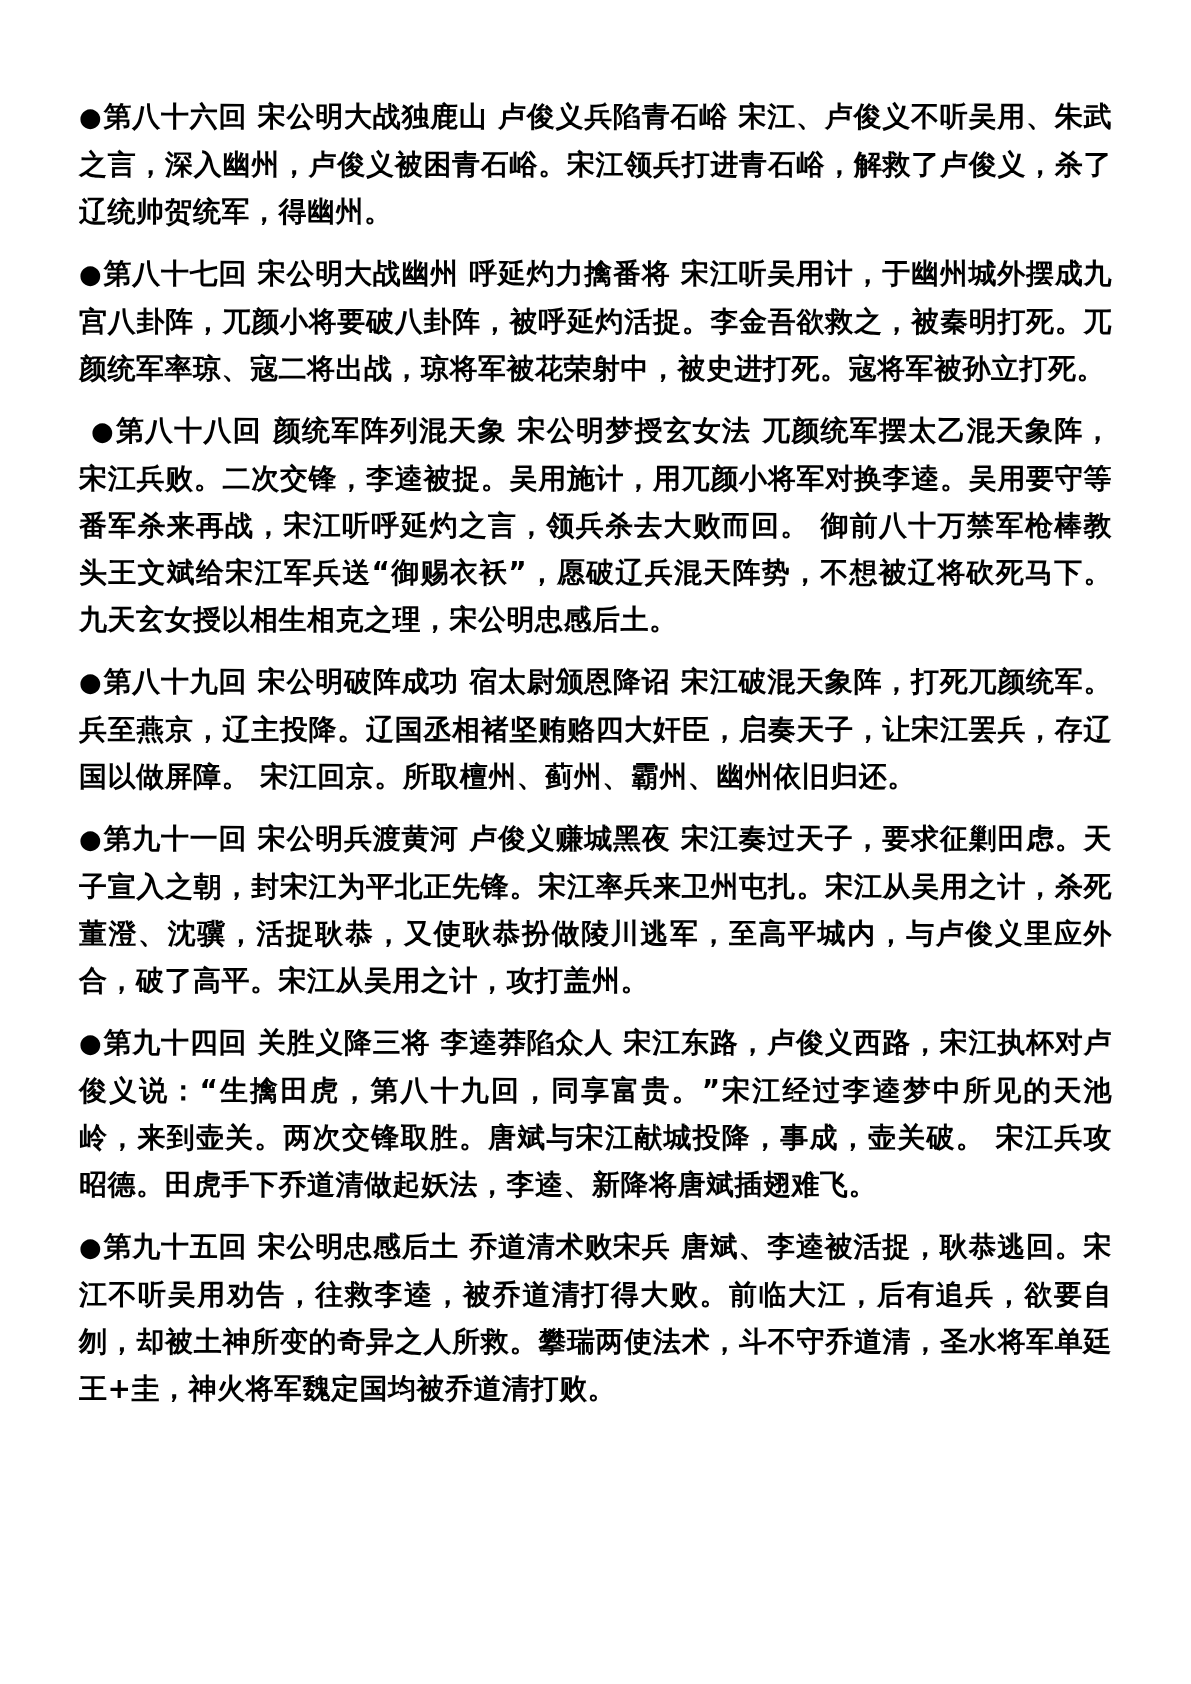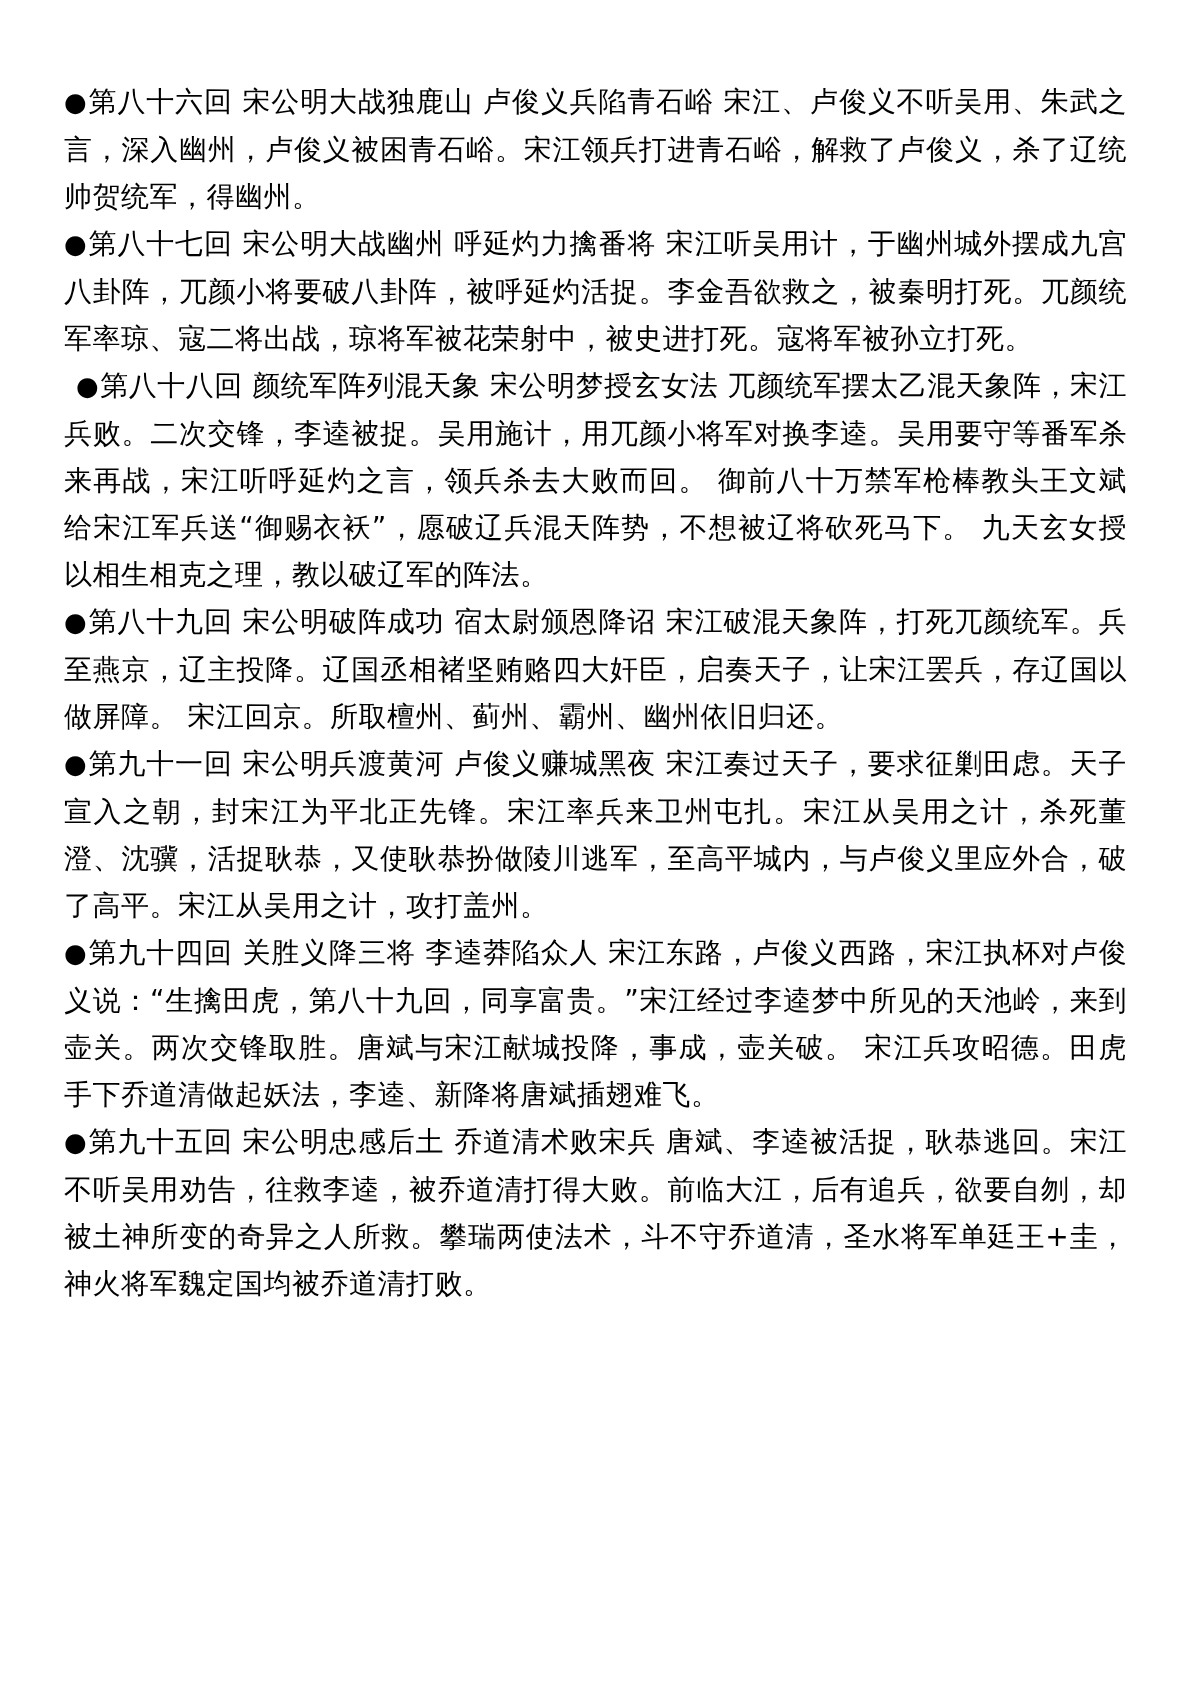--- a/index.html
+++ b/index.html
@@ -15,43 +15,43 @@
     box-sizing: border-box;
   }
   .page {
     box-sizing: border-box;
     width: 1191px;
     min-height: 1684px;
     padding: 78px 64px 60px 64px;
     background: #ffffff;
   }
   .text-column p {
-    margin: 0;
+    margin: 15px;
     font-size: 28px;
     line-height: 47px;
-    font-weight: normal;
+    font-weight: bold;
     text-align: justify;
     text-justify: inter-ideograph;
     word-break: break-all;
     letter-spacing: 0.5px;
   }
   .text-column p.indented {
     text-indent: 12px;
   }
   .bullet {
     font-size: 26px;
     margin-right: 1px;
   }
 </style>
 </head>
 <body>
 
 <div class="page">
   <div class="text-column">
     <p><span class="bullet">●</span><span>第八十六回 宋公明大战独鹿山 卢俊义兵陷青石峪 宋江、卢俊义不听吴用、朱武之言，深入幽州，卢俊义被困青石峪。宋江领兵打进青石峪，解救了卢俊义，杀了辽统帅贺统军，得幽州。</span></p>
     <p><span class="bullet">●</span><span>第八十七回 宋公明大战幽州 呼延灼力擒番将 宋江听吴用计，于幽州城外摆成九宫八卦阵，兀颜小将要破八卦阵，被呼延灼活捉。李金吾欲救之，被秦明打死。兀颜统军率琼、寇二将出战，琼将军被花荣射中，被史进打死。寇将军被孙立打死。</span></p>
-    <p class="indented"><span class="bullet">●</span><span>第八十八回 颜统军阵列混天象 宋公明梦授玄女法 兀颜统军摆太乙混天象阵，宋江兵败。二次交锋，李逵被捉。吴用施计，用兀颜小将军对换李逵。吴用要守等番军杀来再战，宋江听呼延灼之言，领兵杀去大败而回。 御前八十万禁军枪棒教头王文斌给宋江军兵送“御赐衣袄”，愿破辽兵混天阵势，不想被辽将砍死马下。 九天玄女授以相生相克之理，教以破辽军的阵法。</span></p>
+    <p class="indented"><span class="bullet">●</span><span>第八十八回 颜统军阵列混天象 宋公明梦授玄女法 兀颜统军摆太乙混天象阵，宋江兵败。二次交锋，李逵被捉。吴用施计，用兀颜小将军对换李逵。吴用要守等番军杀来再战，宋江听呼延灼之言，领兵杀去大败而回。 御前八十万禁军枪棒教头王文斌给宋江军兵送“御赐衣袄”，愿破辽兵混天阵势，不想被辽将砍死马下。 九天玄女授以相生相克之理，宋公明忠感后土。</span></p>
     <p><span class="bullet">●</span><span>第八十九回 宋公明破阵成功 宿太尉颁恩降诏 宋江破混天象阵，打死兀颜统军。兵至燕京，辽主投降。辽国丞相褚坚贿赂四大奸臣，启奏天子，让宋江罢兵，存辽国以做屏障。 宋江回京。所取檀州、蓟州、霸州、幽州依旧归还。</span></p>
     <p><span class="bullet">●</span><span>第九十一回 宋公明兵渡黄河 卢俊义赚城黑夜 宋江奏过天子，要求征剿田虑。天子宣入之朝，封宋江为平北正先锋。宋江率兵来卫州屯扎。宋江从吴用之计，杀死董澄、沈骥，活捉耿恭，又使耿恭扮做陵川逃军，至高平城内，与卢俊义里应外合，破了高平。宋江从吴用之计，攻打盖州。</span></p>
     <p><span class="bullet">●</span><span>第九十四回 关胜义降三将 李逵莽陷众人 宋江东路，卢俊义西路，宋江执杯对卢俊义说：“生擒田虎，第八十九回，同享富贵。”宋江经过李逵梦中所见的天池岭，来到壶关。两次交锋取胜。唐斌与宋江献城投降，事成，壶关破。 宋江兵攻昭德。田虎手下乔道清做起妖法，李逵、新降将唐斌插翅难飞。</span></p>
     <p><span class="bullet">●</span><span>第九十五回 宋公明忠感后土 乔道清术败宋兵 唐斌、李逵被活捉，耿恭逃回。宋江不听吴用劝告，往救李逵，被乔道清打得大败。前临大江，后有追兵，欲要自刎，却被土神所变的奇异之人所救。攀瑞两使法术，斗不守乔道清，圣水将军单廷王+圭，神火将军魏定国均被乔道清打败。</span></p>
   </div>
 </div>
 
 </body></html>

